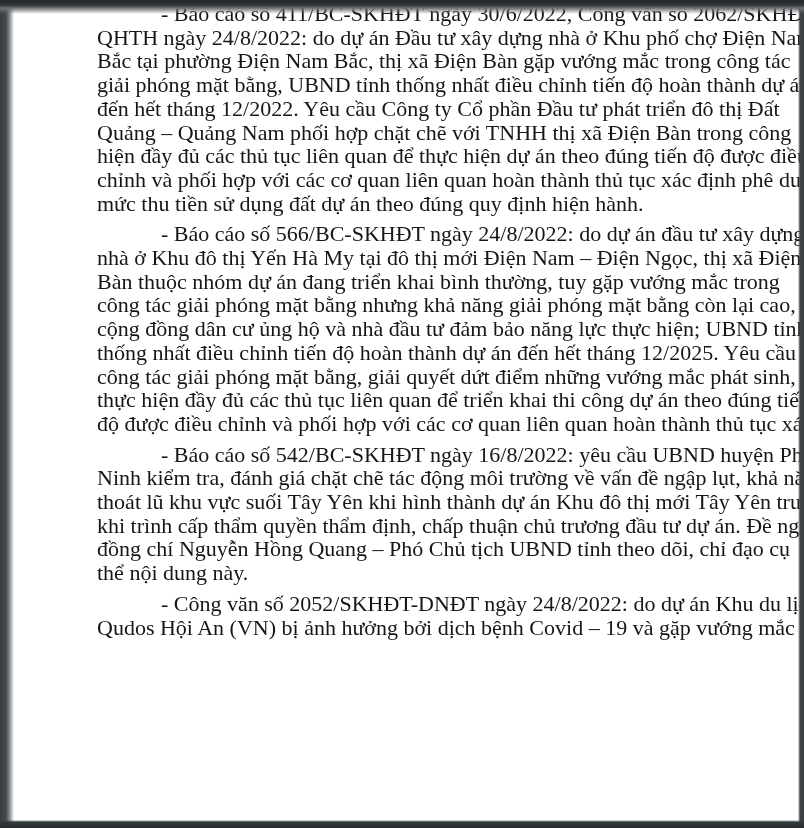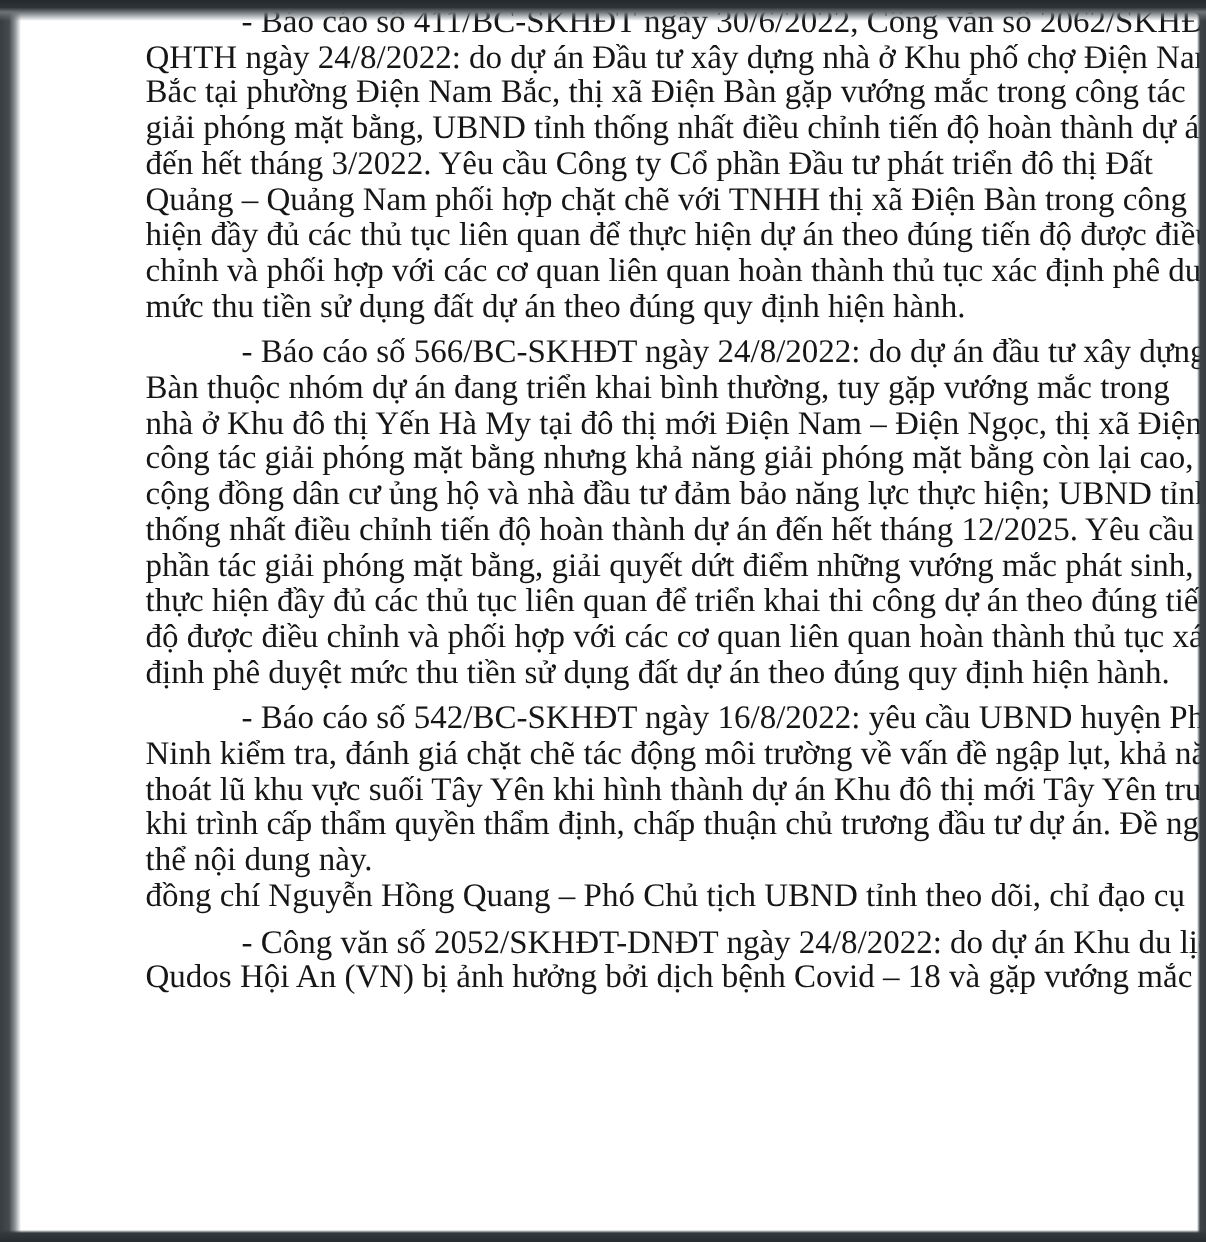--- a/index.html
+++ b/index.html
@@ -66,45 +66,44 @@
   <div class="edge-right"></div>
   <div class="edge-bottom"></div>
 
   <div class="text-block">
     <div id="paragraphs-container">
         <div class="doc-paragraph">
           <div class="doc-line first">- Báo cáo số 411/BC-SKHĐT ngày 30/6/2022, Công văn số 2062/SKHĐT-</div>
           <div class="doc-line">QHTH ngày 24/8/2022: do dự án Đầu tư xây dựng nhà ở Khu phố chợ Điện Nam</div>
           <div class="doc-line">Bắc tại phường Điện Nam Bắc, thị xã Điện Bàn gặp vướng mắc trong công tác</div>
           <div class="doc-line">giải phóng mặt bằng, UBND tỉnh thống nhất điều chỉnh tiến độ hoàn thành dự án</div>
-          <div class="doc-line">đến hết tháng 3/2022. Yêu cầu Công ty Cổ phần Đầu tư phát triển đô thị Đất</div>
+          <div class="doc-line">đến hết tháng 12/2022. Yêu cầu Công ty Cổ phần Đầu tư phát triển đô thị Đất</div>
           <div class="doc-line">Quảng – Quảng Nam phối hợp chặt chẽ với TNHH thị xã Điện Bàn trong công</div>
           <div class="doc-line">hiện đầy đủ các thủ tục liên quan để thực hiện dự án theo đúng tiến độ được điều</div>
           <div class="doc-line">chỉnh và phối hợp với các cơ quan liên quan hoàn thành thủ tục xác định phê duyệt</div>
           <div class="doc-line last">mức thu tiền sử dụng đất dự án theo đúng quy định hiện hành.</div>
         </div>
         <div class="doc-paragraph">
           <div class="doc-line first">- Báo cáo số 566/BC-SKHĐT ngày 24/8/2022: do dự án đầu tư xây dựng</div>
+          <div class="doc-line">nhà ở Khu đô thị Yến Hà My tại đô thị mới Điện Nam – Điện Ngọc, thị xã Điện</div>
           <div class="doc-line">Bàn thuộc nhóm dự án đang triển khai bình thường, tuy gặp vướng mắc trong</div>
-          <div class="doc-line">nhà ở Khu đô thị Yến Hà My tại đô thị mới Điện Nam – Điện Ngọc, thị xã Điện</div>
           <div class="doc-line">công tác giải phóng mặt bằng nhưng khả năng giải phóng mặt bằng còn lại cao,</div>
           <div class="doc-line">cộng đồng dân cư ủng hộ và nhà đầu tư đảm bảo năng lực thực hiện; UBND tỉnh</div>
           <div class="doc-line">thống nhất điều chỉnh tiến độ hoàn thành dự án đến hết tháng 12/2025. Yêu cầu</div>
-          <div class="doc-line">phần tác giải phóng mặt bằng, giải quyết dứt điểm những vướng mắc phát sinh,</div>
+          <div class="doc-line">công tác giải phóng mặt bằng, giải quyết dứt điểm những vướng mắc phát sinh,</div>
           <div class="doc-line">thực hiện đầy đủ các thủ tục liên quan để triển khai thi công dự án theo đúng tiến</div>
           <div class="doc-line">độ được điều chỉnh và phối hợp với các cơ quan liên quan hoàn thành thủ tục xác</div>
-          <div class="doc-line last">định phê duyệt mức thu tiền sử dụng đất dự án theo đúng quy định hiện hành.</div>
         </div>
         <div class="doc-paragraph">
           <div class="doc-line first">- Báo cáo số 542/BC-SKHĐT ngày 16/8/2022: yêu cầu UBND huyện Phú</div>
           <div class="doc-line">Ninh kiểm tra, đánh giá chặt chẽ tác động môi trường về vấn đề ngập lụt, khả năng</div>
           <div class="doc-line">thoát lũ khu vực suối Tây Yên khi hình thành dự án Khu đô thị mới Tây Yên trước</div>
           <div class="doc-line">khi trình cấp thẩm quyền thẩm định, chấp thuận chủ trương đầu tư dự án. Đề nghị</div>
+          <div class="doc-line">đồng chí Nguyễn Hồng Quang – Phó Chủ tịch UBND tỉnh theo dõi, chỉ đạo cụ</div>
           <div class="doc-line last">thể nội dung này.</div>
-          <div class="doc-line">đồng chí Nguyễn Hồng Quang – Phó Chủ tịch UBND tỉnh theo dõi, chỉ đạo cụ</div>
         </div>
         <div class="doc-paragraph">
           <div class="doc-line first">- Công văn số 2052/SKHĐT-DNĐT ngày 24/8/2022: do dự án Khu du lịch</div>
-          <div class="doc-line last">Qudos Hội An (VN) bị ảnh hưởng bởi dịch bệnh Covid – 18 và gặp vướng mắc</div>
+          <div class="doc-line last">Qudos Hội An (VN) bị ảnh hưởng bởi dịch bệnh Covid – 19 và gặp vướng mắc</div>
         </div>
       </div>
   </div>
 </div>
 
 </body></html>

